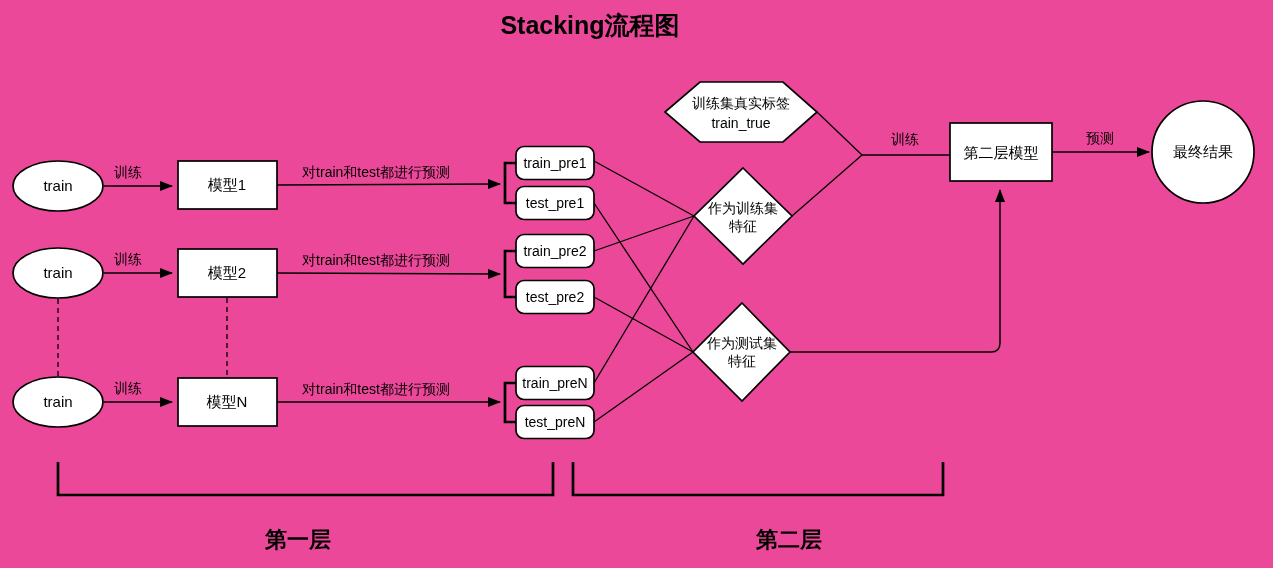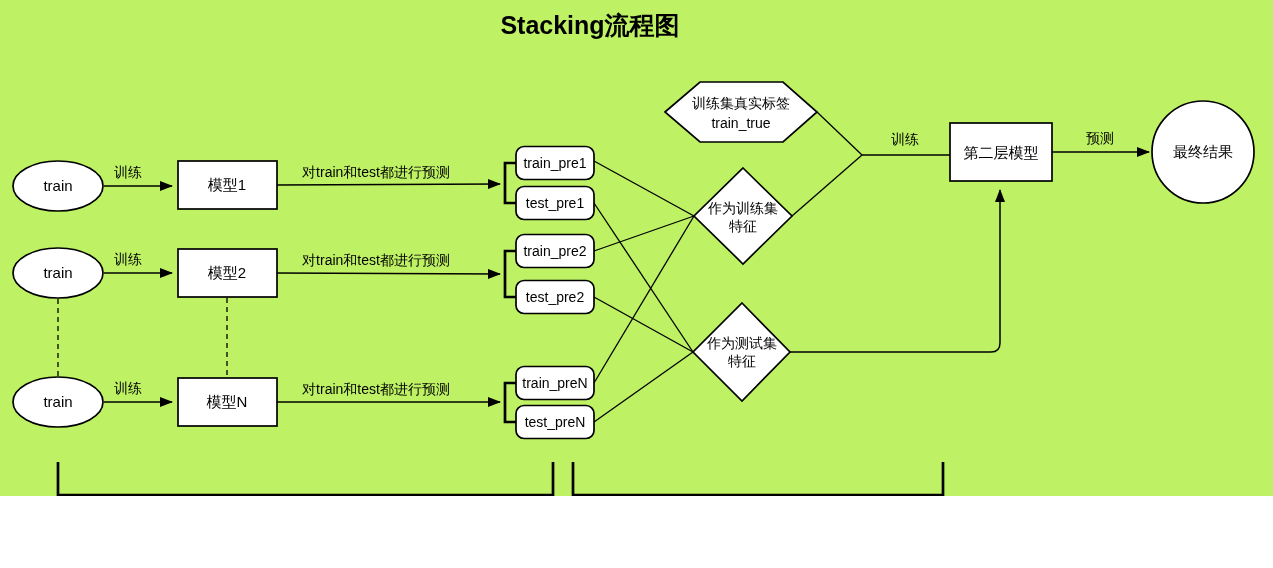--- a/index.html
+++ b/index.html
@@ -1,16 +1,16 @@
 <!DOCTYPE html>
 <html><head>
 <meta charset="utf-8">
 <style>
   html,body{margin:0;padding:0;background:#ffffff;}
-  .stage{position:relative;width:1273px;height:496px;background:#bef264;overflow:hidden;}
+  .stage{position:relative;width:1273px;height:568px;background:#ec4899;overflow:hidden;}
   svg text{font-family:"Liberation Sans","DejaVu Sans",sans-serif;fill:#000;}
   .title{font-size:25px;font-weight:bold;}
   .node-label{font-size:15px;}
   .pred-label{font-size:14px;}
   .edge-label{font-size:14px;}
   .footer-label{font-size:22px;font-weight:bold;}
   .shape{fill:#ffffff;stroke:#000000;stroke-width:1.7;}
   .edge{stroke:#000000;stroke-width:1.5;fill:none;}
   .conn{stroke:#000000;stroke-width:1.3;fill:none;}
   .thick{stroke:#000000;stroke-width:2.7;fill:none;}

